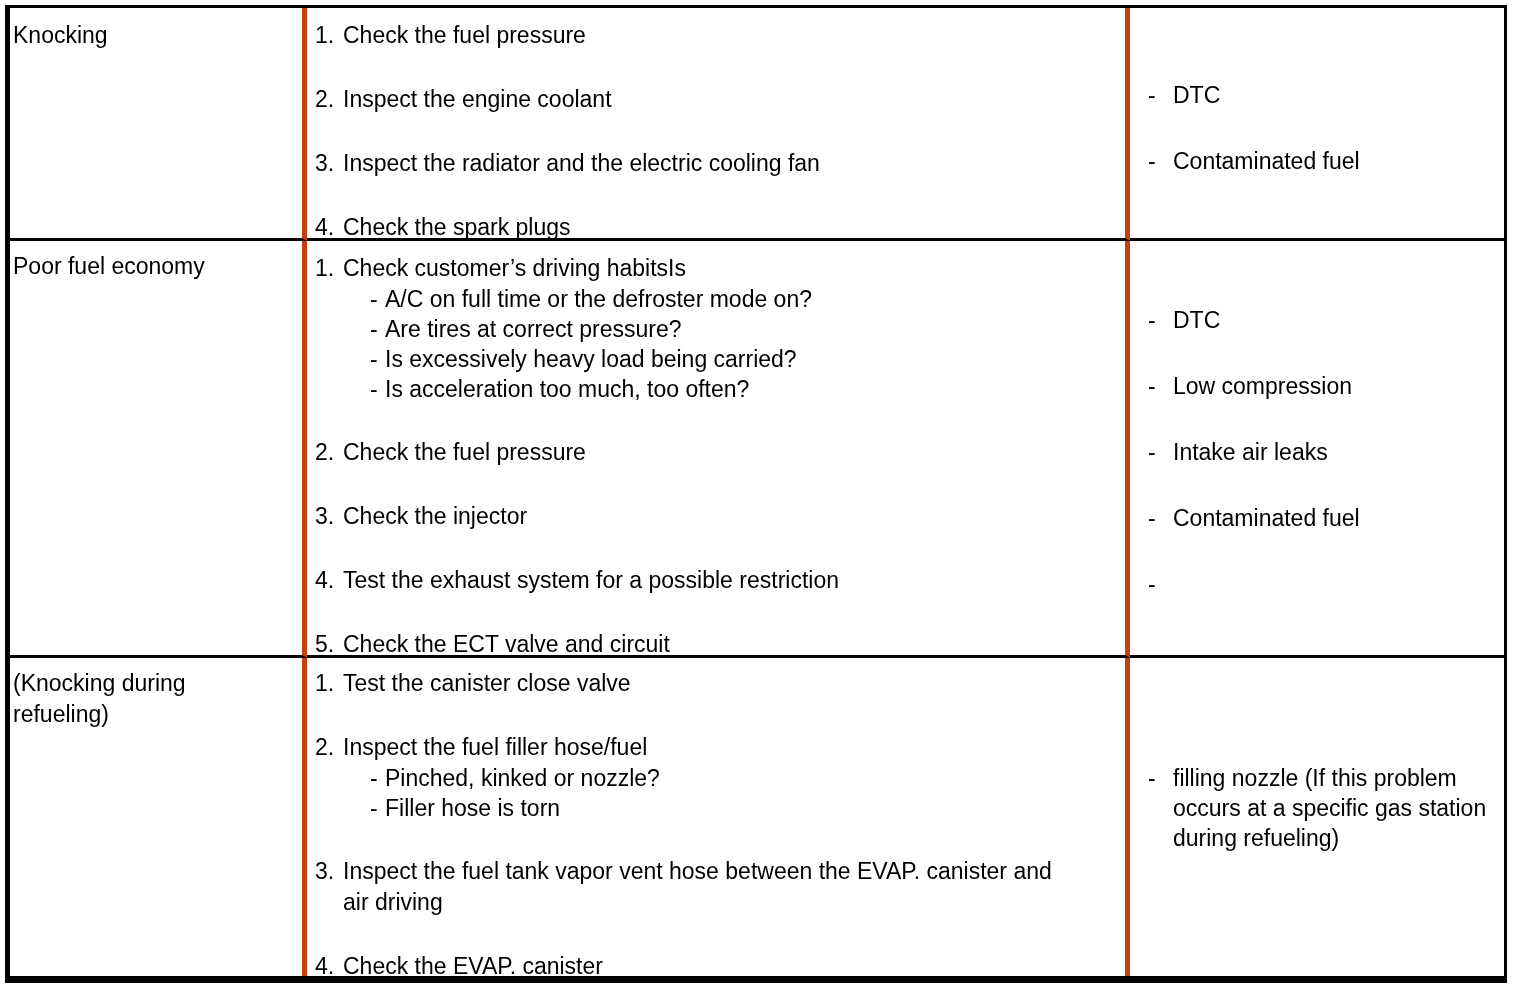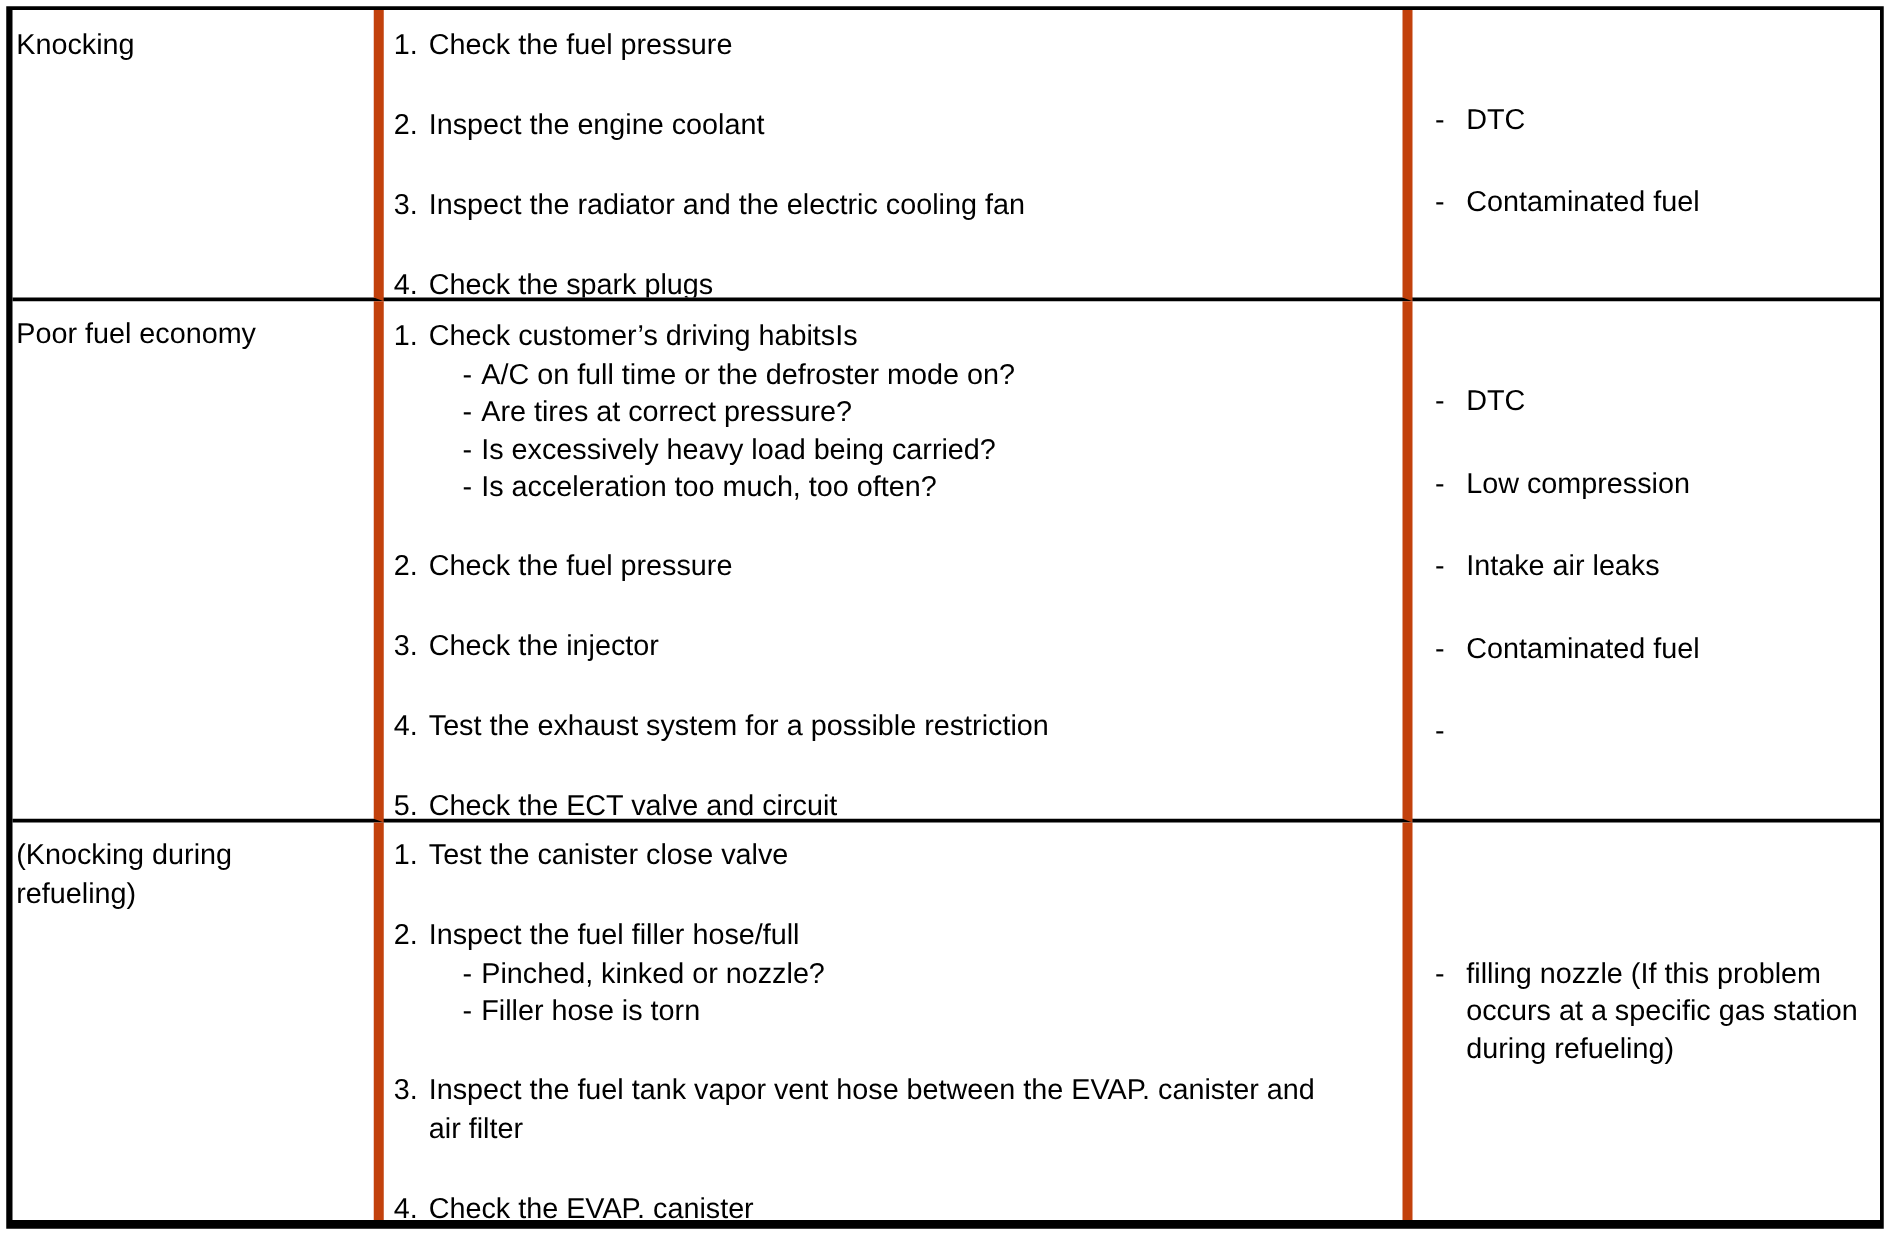--- a/index.html
+++ b/index.html
@@ -24,21 +24,21 @@
   .grid {
     display: grid;
     grid-template-columns: 297px 823px 1fr;
     grid-template-rows: 233px 417px auto;
     width: 100%; height: 100%;
   }
   .cell {
     box-sizing: border-box;
     overflow: hidden;
   }
-  .bR { border-right: 8px solid #c2410c; }
+  .bR { border-right: 5px solid #c2410c; }
   .bB { border-bottom: 3px solid #000000; }
 
   .cell-symptom { padding-left: 3px; padding-right: 4px; }
   .cell-steps   { padding-left: 8px; padding-right: 6px; }
   .cell-causes  { padding-left: 18px; padding-right: 2px; }
 
   .row-0.cell-symptom { padding-top: 12px; }
   .row-1.cell-symptom { padding-top: 10px; }
   .row-2.cell-symptom { padding-top: 10px; }
   .row-0.cell-steps   { padding-top: 12px; }
@@ -209,40 +209,40 @@
       <div class="cell cell-steps row-2 bR">
         <div class="step">
           <span class="num">1.</span>
           <div class="step-body">
             <div class="line">Test the canister close valve</div>
           </div>
         </div>
         <div class="step">
           <span class="num">2.</span>
           <div class="step-body">
-            <div class="line">Inspect the fuel filler hose/full</div>
+            <div class="line">Inspect the fuel filler hose/fuel</div>
             <div class="sub">
               <span class="dash">-</span>
               <div class="step-body">
                 <div class="line">Pinched, kinked or nozzle?</div>
               </div>
             </div>
             <div class="sub">
               <span class="dash">-</span>
               <div class="step-body">
                 <div class="line">Filler hose is torn</div>
               </div>
             </div>
           </div>
         </div>
         <div class="step">
           <span class="num">3.</span>
           <div class="step-body">
             <div class="line">Inspect the fuel tank vapor vent hose between the EVAP. canister and</div>
-            <div class="line">air filter</div>
+            <div class="line">air driving</div>
           </div>
         </div>
         <div class="step">
           <span class="num">4.</span>
           <div class="step-body">
             <div class="line">Check the EVAP. canister</div>
           </div>
         </div>
       </div>
       <div class="cell cell-causes row-2">

